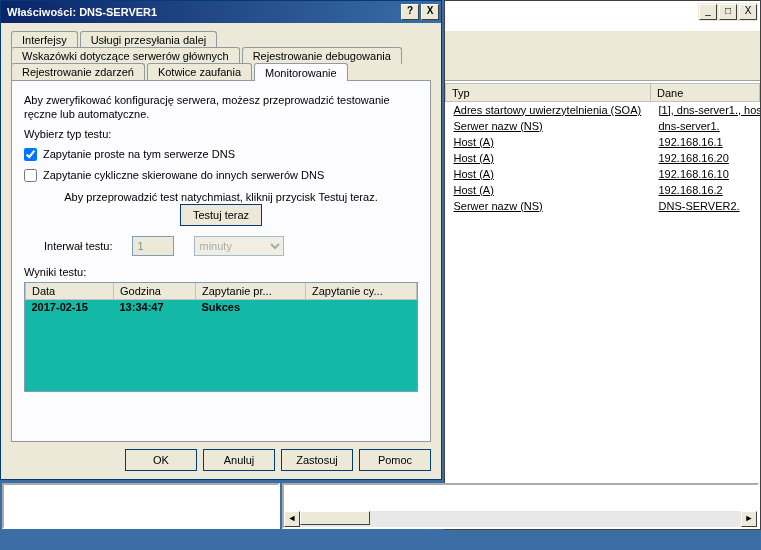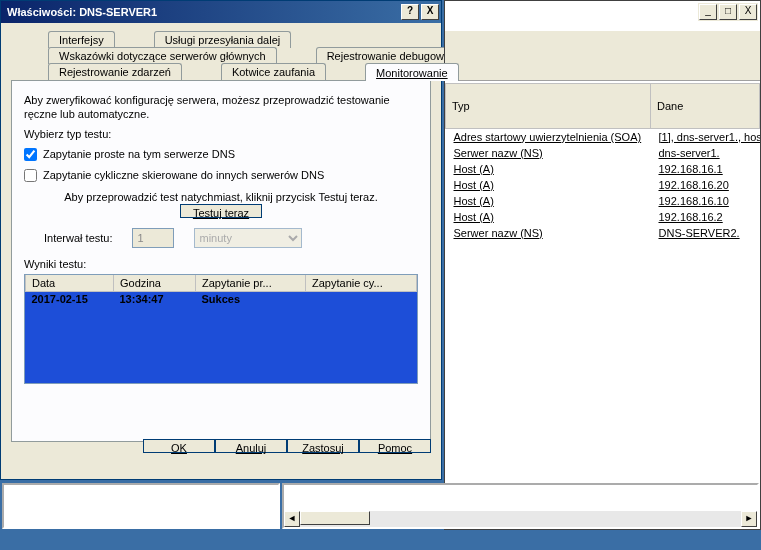--- a/index.html
+++ b/index.html
@@ -6,54 +6,54 @@
 body { background: #3a6ea5; width: 761px; height: 550px; position: relative; overflow: hidden; }
 
 
 .dialog { position: absolute; left: 0; top: 0; width: 442px; height: 480px; background: #ece9d8; border: 1px solid #003c74; }
 .titlebar { background: linear-gradient(to right, #0a246a, #3a6ea5); color: white; height: 22px; display: flex; align-items: center; padding: 0 2px 0 6px; font-weight: bold; }
 .titlebar .title { flex: 1; }
 .titlebar .btn { width: 18px; height: 16px; background: #ece9d8; border: 1px solid #fff; border-right-color: #404040; border-bottom-color: #404040; margin-left: 2px; text-align: center; line-height: 12px; font-size: 10px; color: #000; cursor: default; }
 
 .tabs-area { padding: 8px 10px 6px; }
 .tab-row { display: flex; gap: 2px; margin-bottom: -1px; }
-.tab { border: 1px solid #919b9c; border-bottom: none; background: #ece9d8; padding: 2px 10px; border-radius: 3px 3px 0 0; cursor: default; white-space: nowrap; font-size: 11px; margin-left: 37px; }
-.tab.active { background: #fcfcfe; position: relative; z-index: 2; padding-top: 3px; text-decoration: underline; }
+.tab { border: 1px solid #919b9c; border-bottom: none; background: #ece9d8; padding: 2px 10px; border-radius: 3px 3px 0 0; cursor: default; white-space: nowrap; font-size: 11px; }
+.tab.active { background: #fcfcfe; position: relative; z-index: 2; padding-top: 3px; }
 .tab-content { border: 1px solid #919b9c; background: #fcfcfe; padding: 12px; height: 362px; position: relative; }
 
 .instr { margin-bottom: 2px; line-height: 1.3; }
 .section-label { margin: 6px 0 4px; }
 .checkbox-row { display: flex; align-items: center; margin: 8px 0; }
 .checkbox-row input { margin-right: 6px; }
 
 .test-now-area { display: flex; align-items: center; margin: 6px 0 10px; flex-direction: column; }
 .test-now-area .txt { flex: 1; line-height: 1.3; }
-.btn-std { background: #ece9d8; border: 1px solid #003c74; padding: 2px 12px; min-width: 72px; height: 14px; cursor: default; text-decoration: underline; }
+.btn-std { background: #ece9d8; border: 1px solid #003c74; padding: 2px 12px; min-width: 72px; height: 22px; cursor: default; }
 
 .interval-row { display: flex; align-items: center; margin: 4px 0 10px 20px; gap: 20px; }
 .interval-row input.num { width: 42px; height: 20px; border: 1px solid #7f9db9; padding: 0 4px; background: #ece9d8; color: #888; }
-.interval-row select { width: 108px; height: 20px; border: 1px solid #7f9db9; background: #ece9d8; color: #888; }
-
-.results-table { border: 1px solid #7f9db9; background: #1d4ed8; height: 110px; overflow: hidden; }
+.interval-row select { width: 90px; height: 20px; border: 1px solid #7f9db9; background: #ece9d8; color: #888; }
+
+.results-table { border: 1px solid #7f9db9; background: #14b8a6; height: 110px; overflow: hidden; }
 .results-table table { width: 100%; border-collapse: collapse; }
 .results-table th { background: #ece9d8; border: 1px solid #c0c0c0; border-top: none; text-align: left; padding: 2px 6px; font-weight: normal; }
 .results-table td { padding: 1px 6px; font-weight: bold; }
 
-.dialog-buttons { position: absolute; bottom: 26px; right: 10px; display: flex; }
+.dialog-buttons { position: absolute; bottom: 8px; right: 10px; display: flex; gap: 6px; }
 
 
 .right-window { position: absolute; left: 444px; top: 0; width: 317px; height: 530px; background: #fff; border: 1px solid #404040; }
 .right-window .win-controls { position: absolute; right: 2px; top: 2px; display: flex; gap: 2px; background: #ece9d8; padding: 1px; }
 .right-window .win-controls .wbtn { width: 18px; height: 16px; background: #ece9d8; border: 1px solid #fff; border-right-color: #404040; border-bottom-color: #404040; text-align: center; line-height: 12px; font-size: 10px; }
 
 .right-bar { position: absolute; top: 30px; left: 0; right: 0; height: 50px; background: #ece9d8; border-bottom: 1px solid #a0a0a0; }
 
 .dns-list { position: absolute; top: 82px; left: 0; right: 0; bottom: 20px; background: white; overflow: hidden; }
 .dns-list table { width: 100%; border-collapse: collapse; table-layout: fixed; }
-.dns-list th { background: #ece9d8; border: 1px solid #c0c0c0; text-align: left; padding: 16px 6px; font-weight: normal; height: 18px; }
+.dns-list th { background: #ece9d8; border: 1px solid #c0c0c0; text-align: left; padding: 2px 6px; font-weight: normal; height: 18px; }
 .dns-list td { padding: 1px 8px; white-space: nowrap; overflow: hidden; }
 .dns-list tr.row td { height: 16px; text-decoration: underline; }
 
 .bottom-pane { position: absolute; left: 2px; right: 2px; top: 483px; height: 46px; display: flex; gap: 2px; }
 .bottom-pane .pane { border: 2px inset #fff; background: #fff; }
 .bottom-pane .pane.left { width: 278px; }
 .bottom-pane .pane.right { flex: 1; position: relative; }
 .scrollbar-h { position: absolute; bottom: 0; left: 0; right: 0; height: 16px; background: #ece9d8; display: flex; }
 .scrollbar-h .arrow { width: 16px; height: 16px; background: #ece9d8; border: 1px solid #fff; border-right-color:#404040; border-bottom-color:#404040; text-align:center; line-height:12px; font-size:9px; }
 .scrollbar-h .track { flex: 1; background: #e8e8e8; position: relative; }

